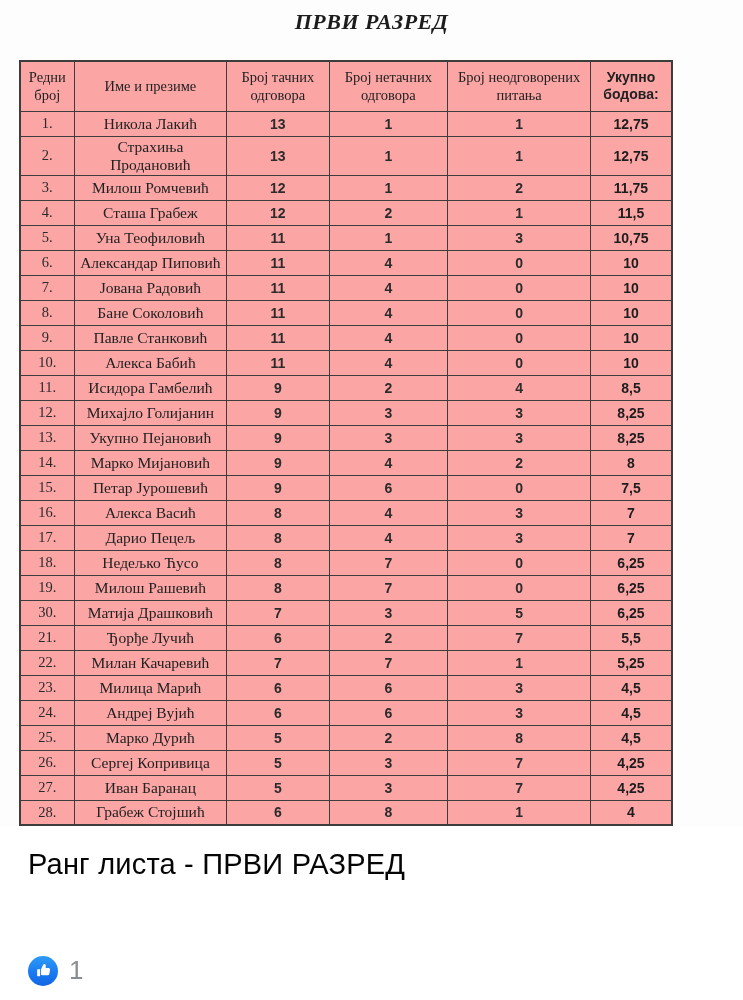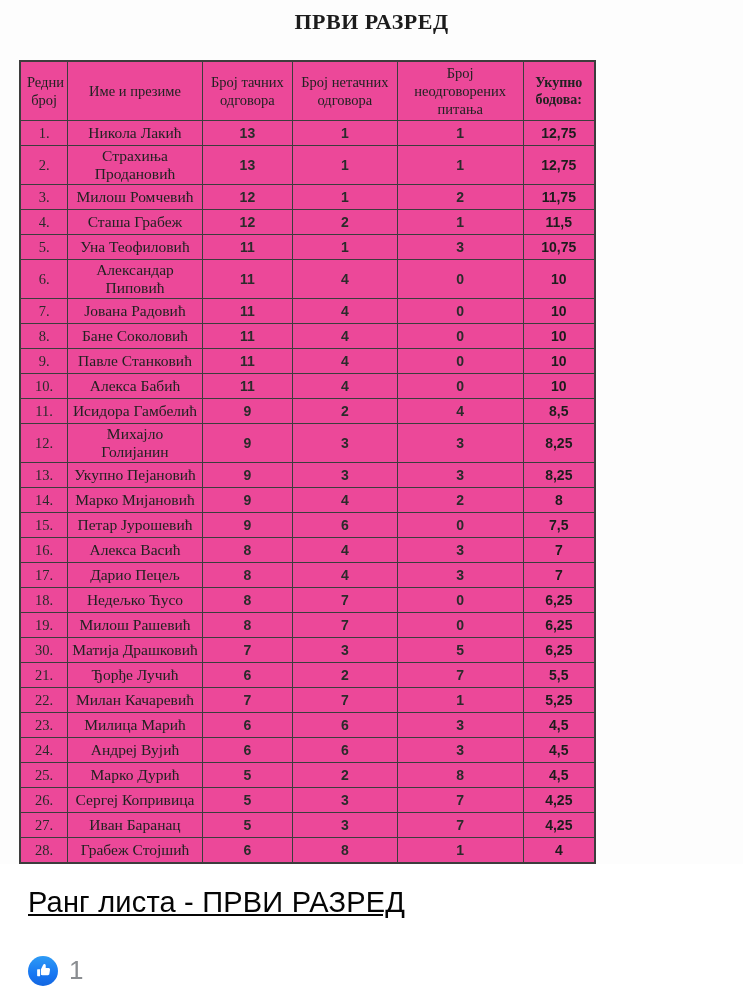--- a/index.html
+++ b/index.html
@@ -12,50 +12,51 @@
     position: relative;
   }
   .doc {
     width: 743px;
     padding-top: 9px;
     background: #fdfdfd;
   }
   .doc-title {
     text-align: center;
     font-family: "Liberation Serif", "DejaVu Serif", serif;
+    font-style: italic;
     font-weight: bold;
     font-size: 22px;
     letter-spacing: 0.5px;
     color: #1c1c1c;
   }
   table.rank-table {
     border-collapse: collapse;
     table-layout: fixed;
-    width: 577px;
+    width: 654px;
     margin: 25px 0 0 19px;
     border: 2.5px solid #3d3d3d;
-    background: #ec4899;
+    background: #fca5a5;
   }
   .rank-table th, .rank-table td {
     border: 1.5px solid #3d3d3d;
     text-align: center;
     vertical-align: middle;
     overflow: hidden;
   }
   .rank-table th {
     height: 50px;
     font-family: "Liberation Serif", "DejaVu Serif", serif;
     font-weight: normal;
     font-size: 14.5px;
     line-height: 1.25;
     padding: 2px 6px;
     color: #222;
   }
   .rank-table th.h-total {
-    font-family: Liberation Serif, serif;
+    font-family: Liberation Sans, sans-serif;
     font-weight: bold;
     font-size: 14px;
   }
   .rank-table td { height: 25px; padding: 1px 4px; }
   td.c-rank {
     font-family: "Liberation Serif", "DejaVu Serif", serif;
     font-size: 14.5px;
     color: #2a2a2a;
   }
   td.c-name {
@@ -76,21 +77,20 @@
     font-size: 14px;
     color: #1d1d1d;
     margin-top: 40px;
   }
   .caption {
     margin: 22px 0 0 28px;
     font-size: 29px;
     font-weight: 400;
     color: #050505;
     letter-spacing: 0.2px;
-    text-decoration: underline;
   }
   .reactions {
     position: absolute;
     left: 28px; top: 955px;
     display: flex; align-items: center;
     cursor: pointer;
   }
   .like-badge {
     width: 30px; height: 30px;
     border-radius: 50%;

